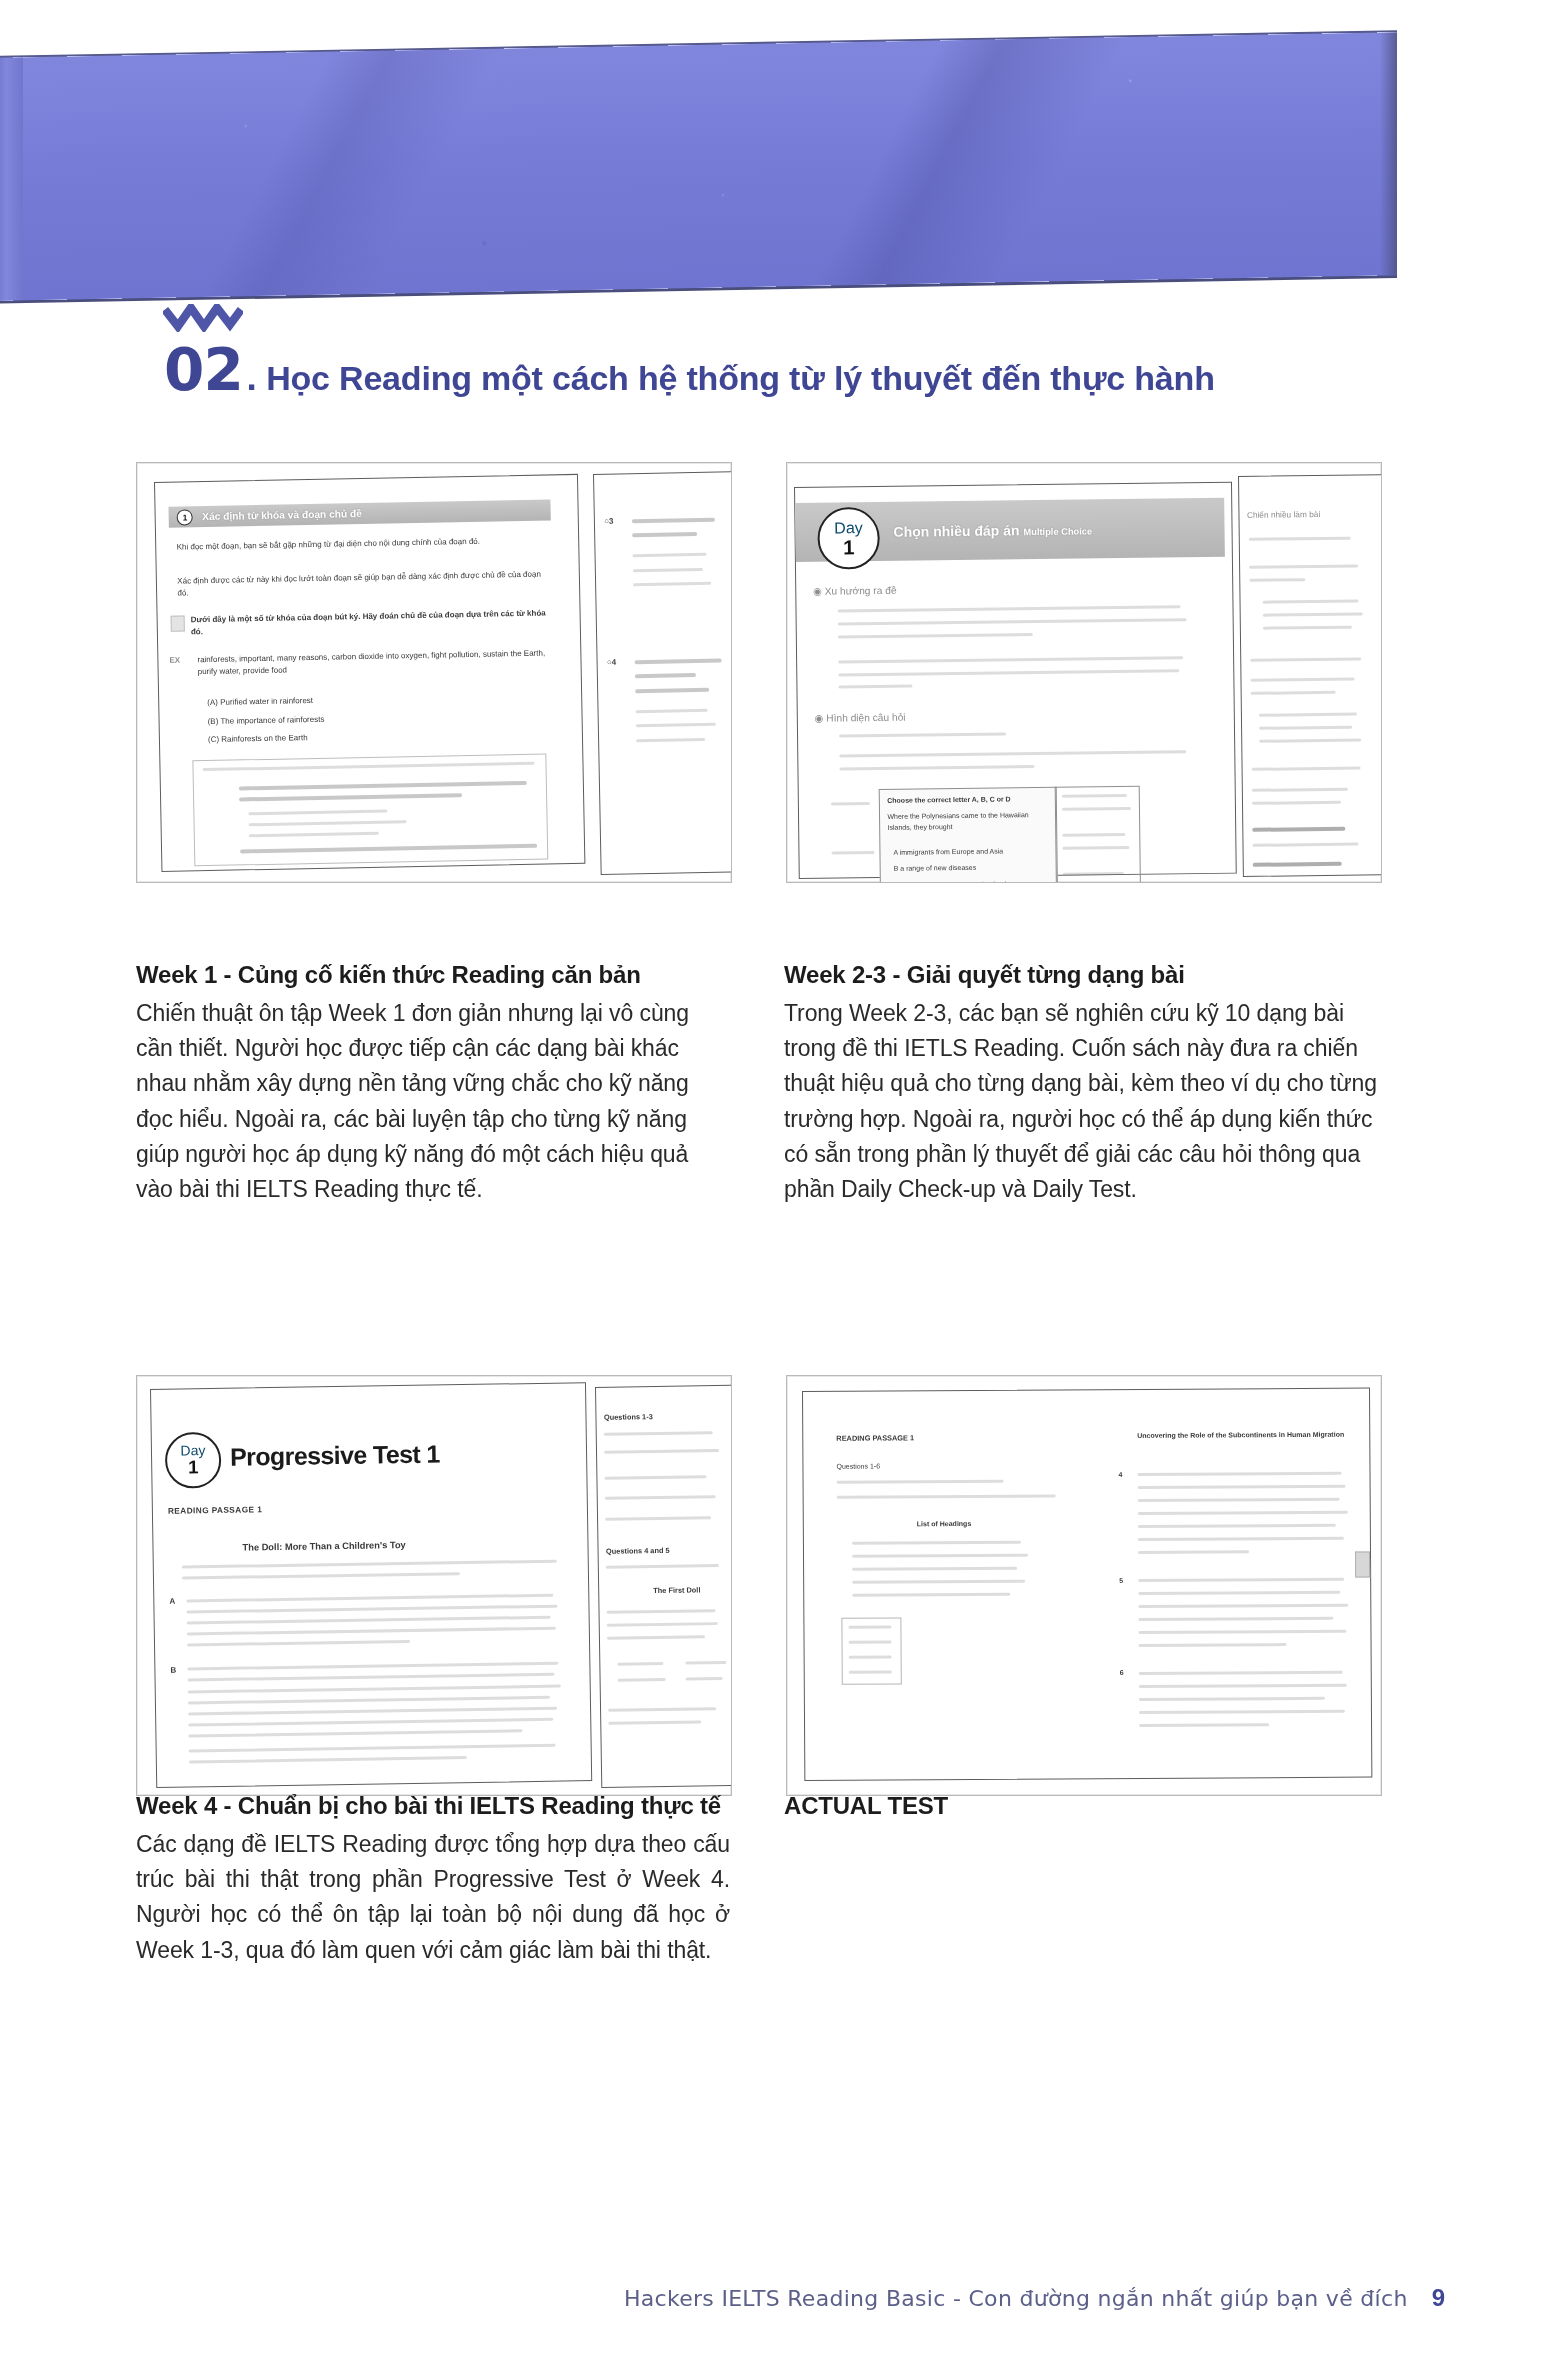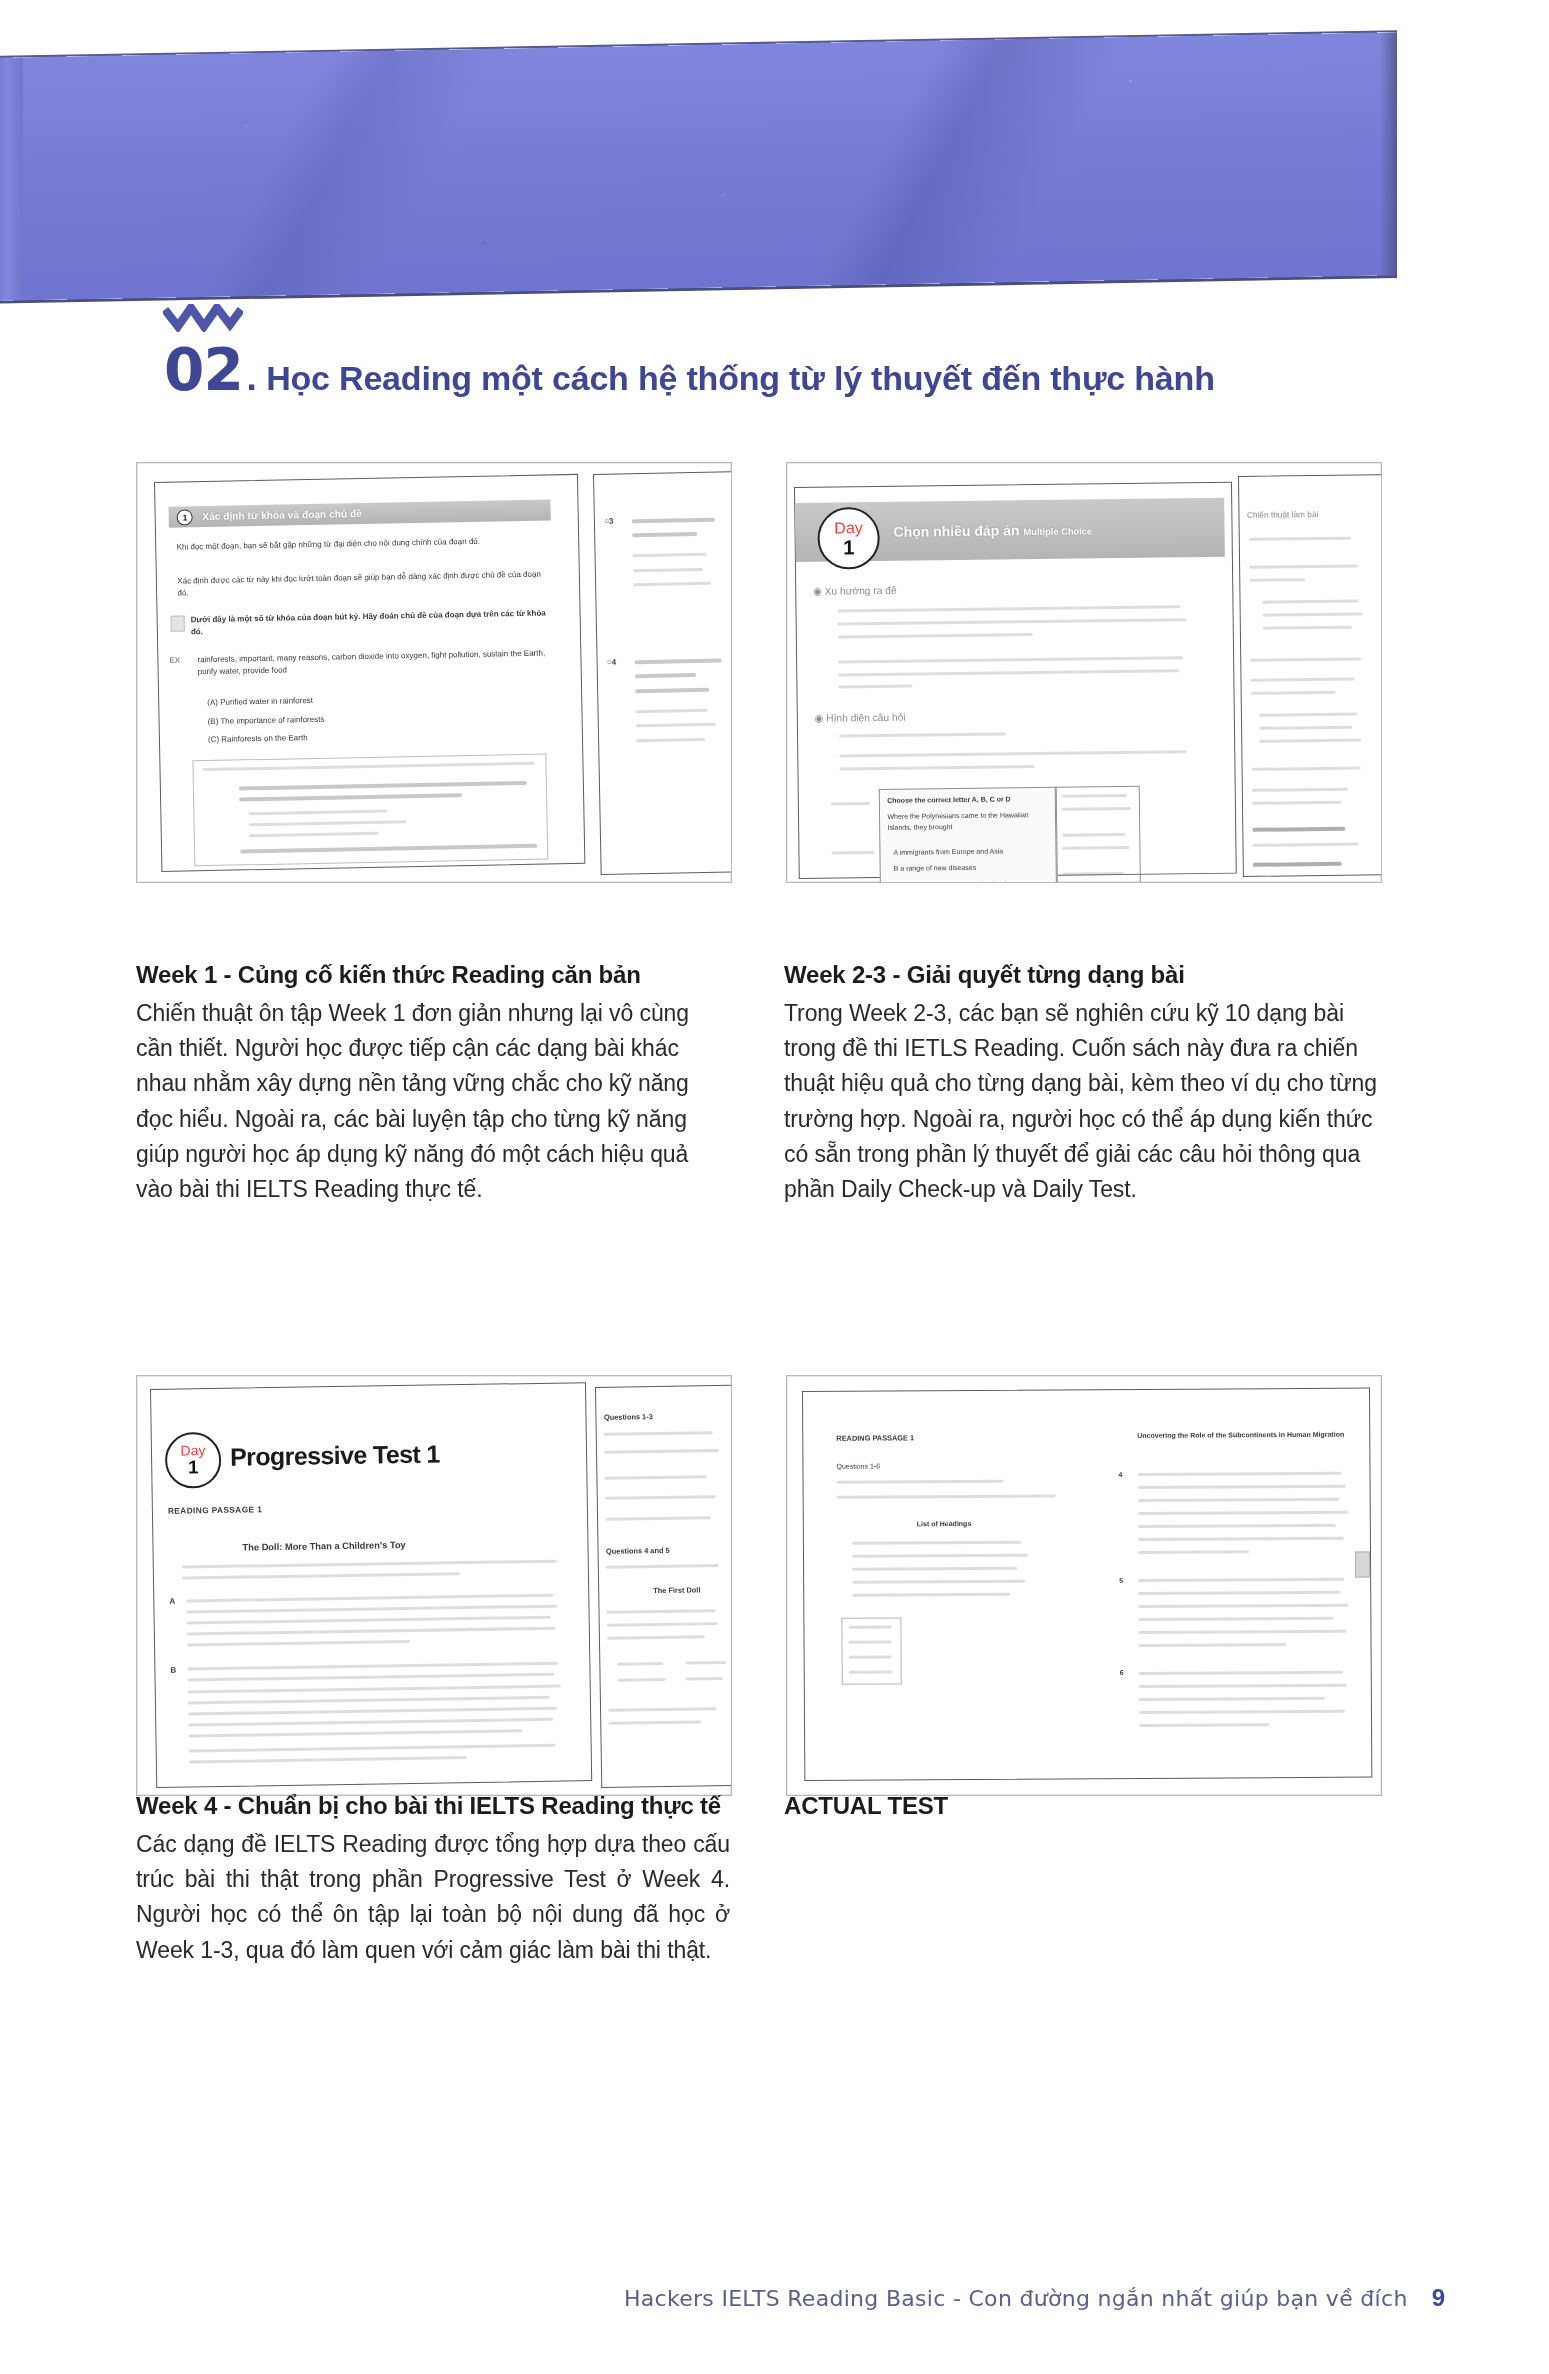--- a/index.html
+++ b/index.html
@@ -93,21 +93,21 @@
     width:14px;height:14px;border-radius:50%;border:1.4px solid #333;background:#fff;
     font-size:8.3px;display:flex;align-items:center;justify-content:center;
     margin-left:8.3px;color:#111;font-weight:bold;flex:none;
   }
   .day-badge{
     position:absolute;width:58px;height:58px;border-radius:50%;
     border:2.3px solid #222;background:#fff;z-index:5;
     display:flex;flex-direction:column;align-items:center;justify-content:center;
     line-height:1;
   }
-  .day-badge .d1{font-size:16px;color:#ef4444;}
+  .day-badge .d1{font-size:16px;color:#0c4a6e;}
   .day-badge .d2{font-size:20.4px;font-weight:bold;color:#111;margin-top:0.9px;}
 
   .ln{position:absolute;background:#7d7d7d;height:3.7px;border-radius:1.9px;opacity:.42;}
   .ln.lt{opacity:.26;height:2.8px;}
   .ln.dk{opacity:.62;}
   .blk{position:absolute;border:0.9px solid #9a9a9a;}
   .tiny{
     position:absolute;font-size:8px;color:#3a3a3a;line-height:1.55;white-space:nowrap;
   }
   .tiny.b{font-weight:bold;}
@@ -250,21 +250,21 @@
         <div class="ln lt" style="left:5.6px;top:59px;width:67px;"></div>
         <div class="ln lt" style="left:5.6px;top:85px;width:61px;"></div>
 
       </div>
       <div class="ln lt" style="left:32px;top:315px;width:39px;"></div>
       <div class="ln lt" style="left:32px;top:364px;width:43px;"></div>
 
     </div>
 
     <div class="page pg-side-r">
-      <div class="tiny blur" style="left:7.4px;top:32px;font-size:8.3px;">Chiến thuật làm bài</div>
+      <div class="tiny blur" style="left:7.4px;top:32px;font-size:8.3px;">Chiến nhiều làm bài</div>
       <div class="ln lt" style="left:9.3px;top:61px;width:102px;"></div>
       <div class="ln lt" style="left:9.3px;top:89px;width:109px;"></div>
       <div class="ln lt" style="left:9.3px;top:102px;width:56px;"></div>
       <div class="ln lt" style="left:22px;top:124px;width:96px;"></div>
       <div class="ln lt" style="left:22px;top:137px;width:100px;"></div>
       <div class="ln lt" style="left:22px;top:150px;width:89px;"></div>
       <div class="ln lt" style="left:9.3px;top:182px;width:111px;"></div>
       <div class="ln lt" style="left:9.3px;top:202px;width:104px;"></div>
       <div class="ln lt" style="left:9.3px;top:215px;width:85px;"></div>
       <div class="ln lt" style="left:16.7px;top:237px;width:98px;"></div>

